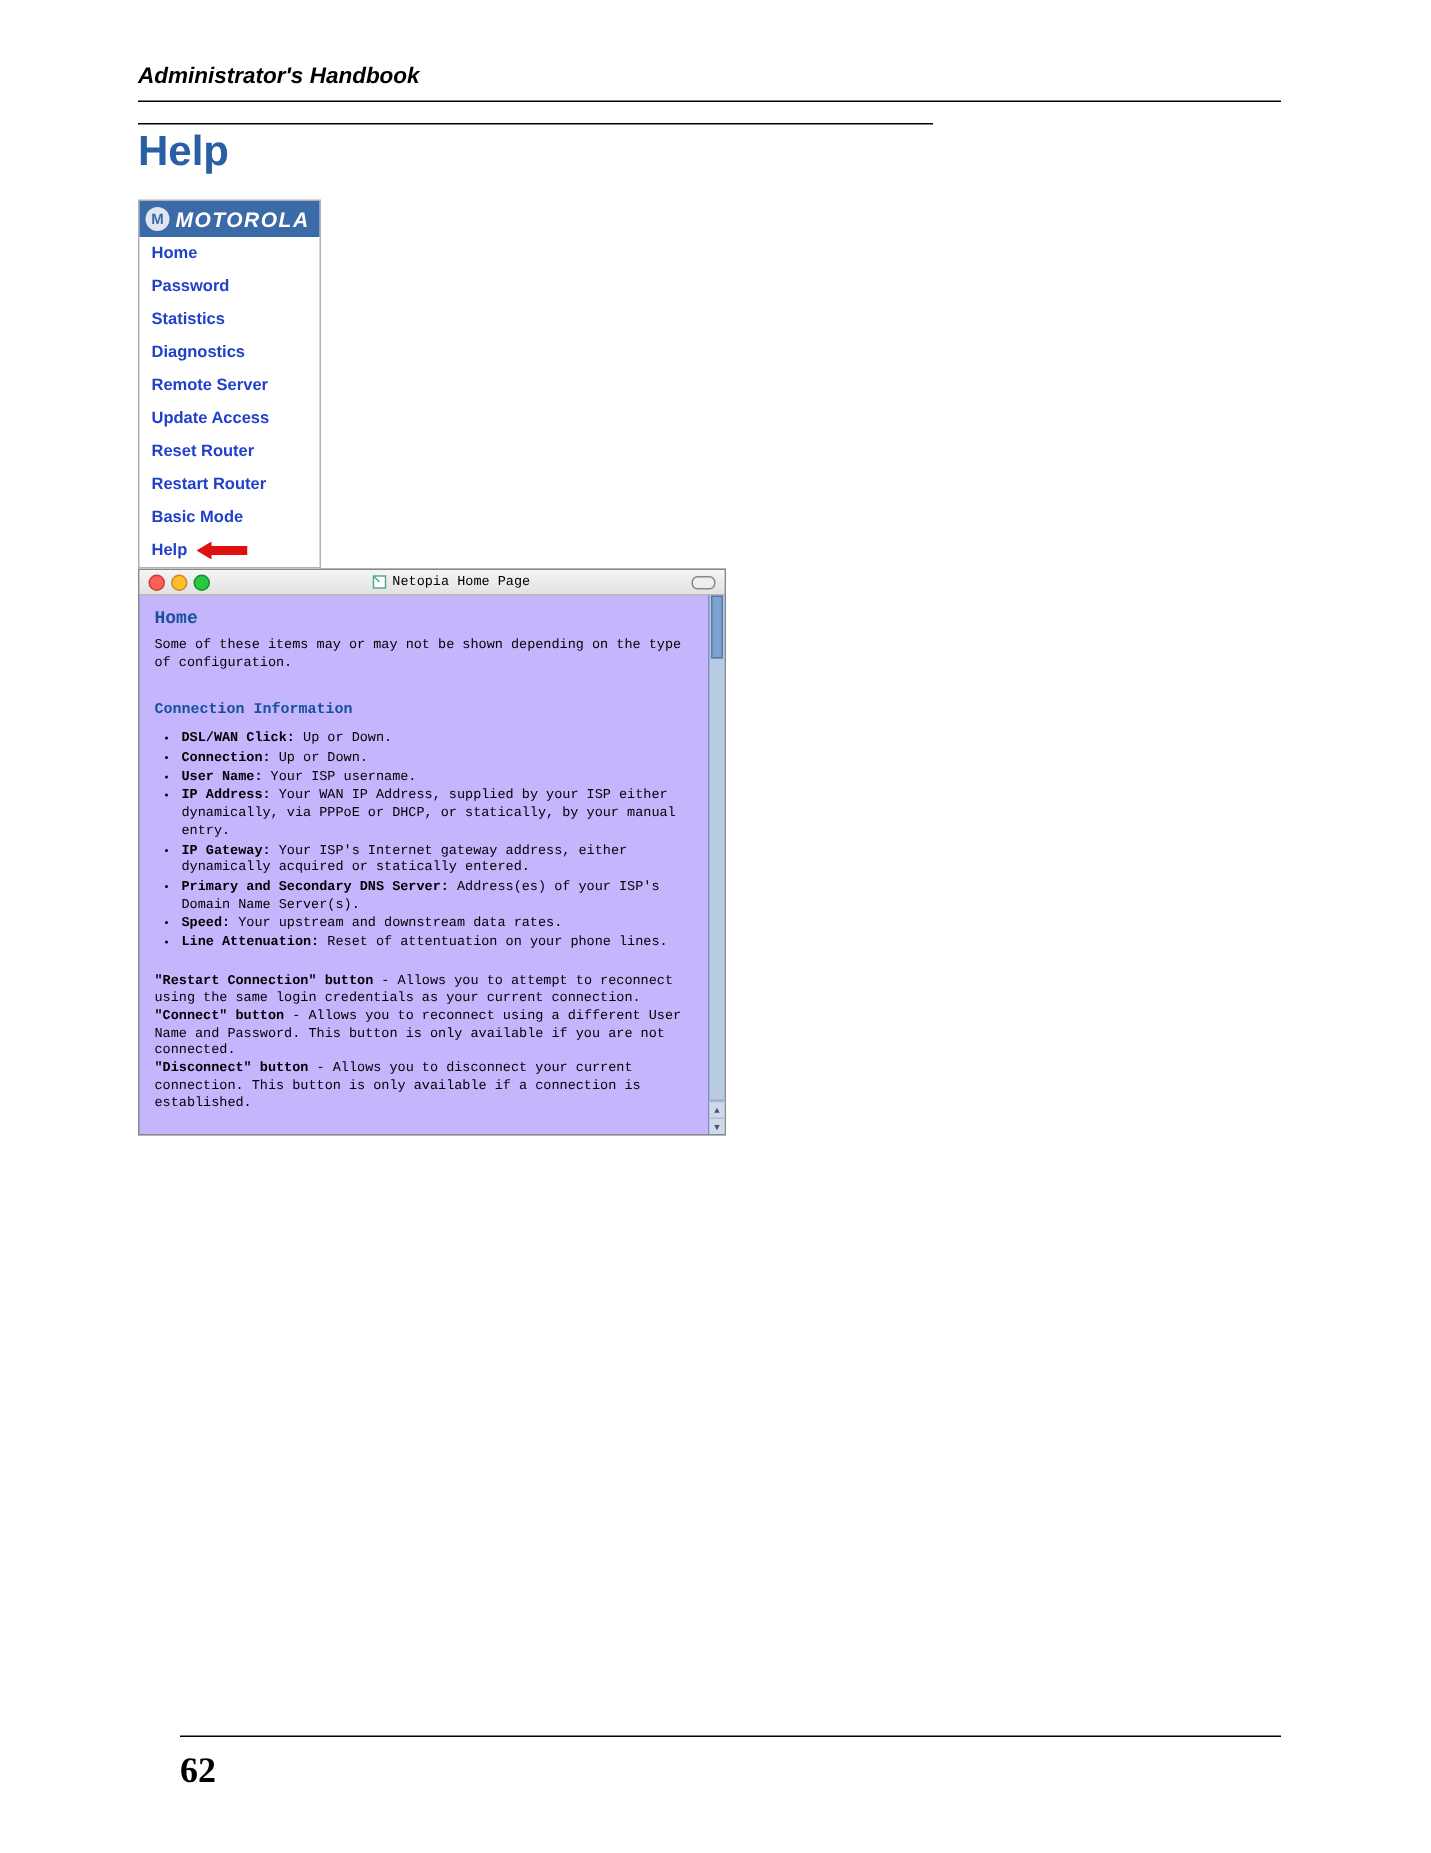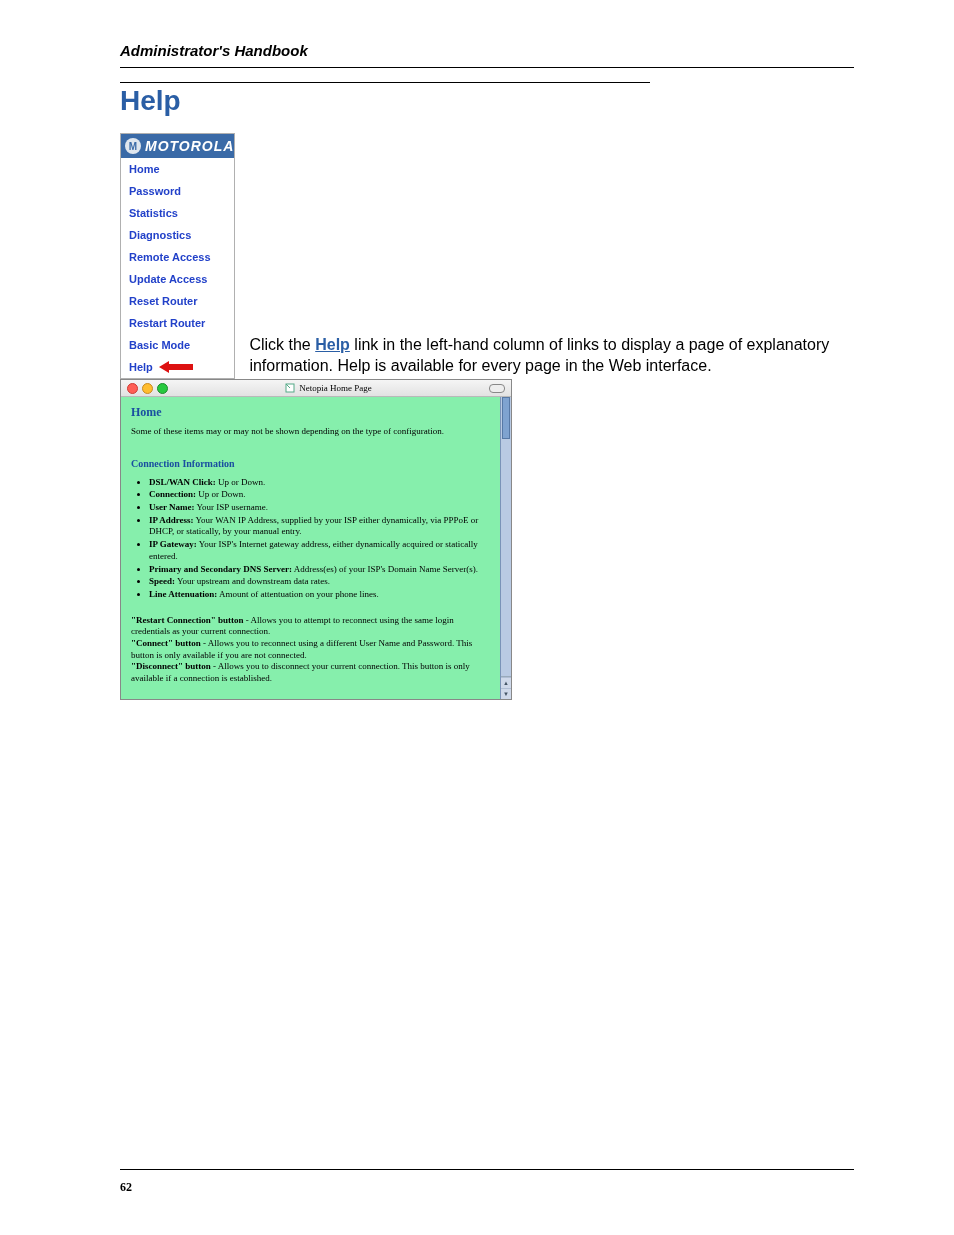--- a/index.html
+++ b/index.html
@@ -4,21 +4,21 @@
 <style>
   body {
     margin: 0;
     padding: 0;
     background: #fff;
     font-family: Arial, Helvetica, sans-serif;
     color: #000;
     width: 954px;
   }
   .page {
-    padding: 42px 100px 40px 120px;
+    padding: 42px 100px 40px 92px;
     box-sizing: border-box;
     min-height: 1235px;
     position: relative;
   }
   .running-head {
     font-style: italic;
     font-weight: bold;
     font-size: 15px;
     font-family: Arial, Helvetica, sans-serif;
     margin-bottom: 8px;
@@ -105,23 +105,23 @@
     text-decoration: underline;
   }
   .example-line {
     font-size: 16px;
     margin: 22px 0 14px 0;
   }
   
   .win {
     border: 1px solid #888;
     width: 390px;
-    font-family: Liberation Serif, serif;
+    font-family: Liberation Mono, monospace;
     font-size: 9px;
-    background: #86efac;
+    background: #c4b5fd;
   }
   .titlebar {
     height: 16px;
     background: linear-gradient(#f5f5f5,#e2e2e2);
     border-bottom: 1px solid #b9b9b9;
     display: flex;
     align-items: center;
     padding: 0 6px;
     gap: 4px;
   }
@@ -194,21 +194,21 @@
     margin:0 0 4px 0;
   }
   .footer {
     position:absolute;
     left:120px;
     bottom:40px;
     right:100px;
   }
   .page-num {
     font-family: "Times New Roman", serif;
-    font-size:12px;
+    font-size:24px;
     font-weight:bold;
     margin-top:10px;
   }
 </style>
 </head>
 <body>
 
 <div class="page">
   <div class="running-head">Administrator's Handbook</div>
   <hr class="head-rule">
@@ -219,38 +219,35 @@
   <div class="row">
     <div class="nav-panel">
       <div class="nav-logo">
         <span class="m">M</span>
         <span class="brand">MOTOROLA</span>
       </div>
       <div class="nav-item">Home</div>
       <div class="nav-item">Password</div>
       <div class="nav-item">Statistics</div>
       <div class="nav-item">Diagnostics</div>
-      <div class="nav-item">Remote Access</div>
+      <div class="nav-item">Remote Server</div>
       <div class="nav-item">Update Access</div>
       <div class="nav-item">Reset Router</div>
       <div class="nav-item">Restart Router</div>
       <div class="nav-item">Basic Mode</div>
       <div class="nav-item help-row">
         <span>Help</span>
         <span class="arrow-left">
           <svg width="34" height="12" viewBox="0 0 34 12">
             <polygon points="0,6 10,0 10,3 34,3 34,9 10,9 10,12" fill="#d11"></polygon>
           </svg>
         </span>
       </div>
     </div>
 
-    <div class="side-text">
-      <span>Click the </span><span class="help-link">Help</span><span> link in the left-hand column of links to display a page of explanatory information. Help is available for every page in the Web interface.</span>
-    </div>
   </div>
 
 
   <div class="win">
     <div class="titlebar">
       <span class="tl-dot tl-red"></span>
       <span class="tl-dot tl-yel"></span>
       <span class="tl-dot tl-grn"></span>
       <span class="tl-title">
         <svg width="10" height="10" viewBox="0 0 10 10">
@@ -267,21 +264,21 @@
         <p>Some of these items may or may not be shown depending on the type of configuration.</p>
         <h3 class="conn">Connection Information</h3>
         <ul>
           <li><b>DSL/WAN Click:</b><span> Up or Down.</span></li>
           <li><b>Connection:</b><span> Up or Down.</span></li>
           <li><b>User Name:</b><span> Your ISP username.</span></li>
           <li><b>IP Address:</b><span> Your WAN IP Address, supplied by your ISP either dynamically, via PPPoE or DHCP, or statically, by your manual entry.</span></li>
           <li><b>IP Gateway:</b><span> Your ISP's Internet gateway address, either dynamically acquired or statically entered.</span></li>
           <li><b>Primary and Secondary DNS Server:</b><span> Address(es) of your ISP's Domain Name Server(s).</span></li>
           <li><b>Speed:</b><span> Your upstream and downstream data rates.</span></li>
-          <li><b>Line Attenuation:</b><span> Amount of attentuation on your phone lines.</span></li>
+          <li><b>Line Attenuation:</b><span> Reset of attentuation on your phone lines.</span></li>
         </ul>
         <p style="margin-top:14px;">
           <b>"Restart Connection" button</b><span> - Allows you to attempt to reconnect using the same login credentials as your current connection.</span><br>
           <b>"Connect" button</b><span> - Allows you to reconnect using a different User Name and Password. This button is only available if you are not connected.</span><br>
           <b>"Disconnect" button</b><span> - Allows you to disconnect your current connection. This button is only available if a connection is established.</span>
         </p>
       </div>
       <div class="win-scroll">
         <div class="thumb"></div>
         <div class="arrows">

